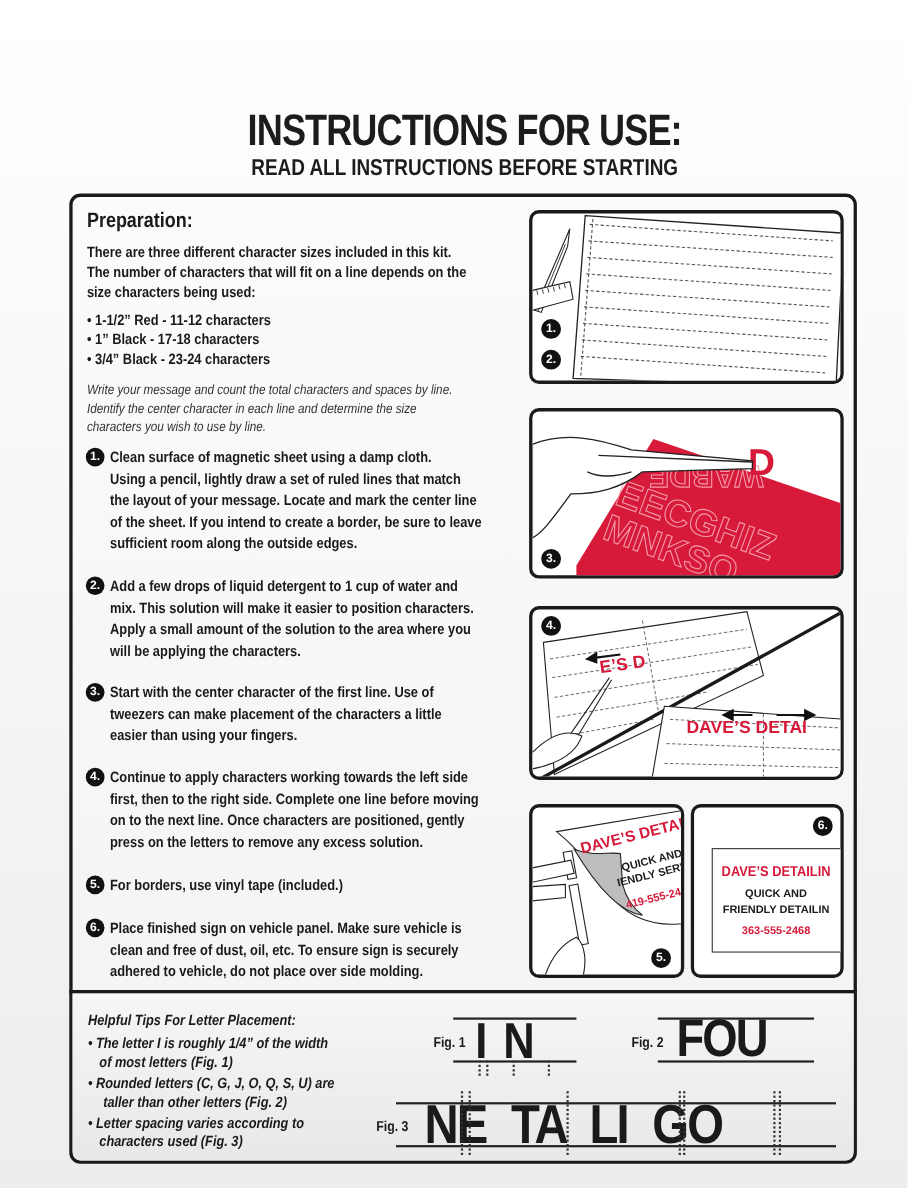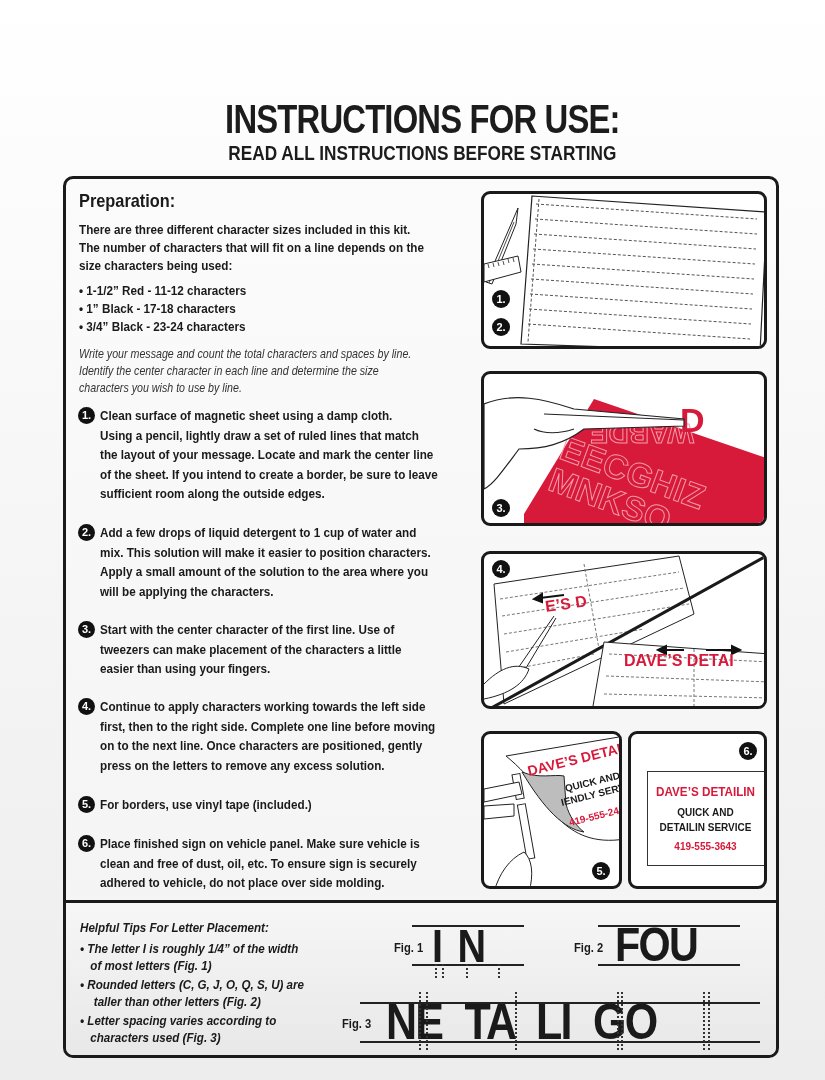--- a/index.html
+++ b/index.html
@@ -234,22 +234,22 @@
     </g>
   </svg>
   <div class="badge" style="left:108px; top:128px;">5.</div>
 </div>
 
 <div class="panel" style="left:628px; top:731px; width:139px; height:158px;">
   <div class="badge" style="left:108px; top:8px;">6.</div>
   <div style="position:absolute; left:16px; top:37px; width:130px; height:93px; border:1.5px solid #333; background:#fff; text-align:center;">
     <div style="position:absolute; left:8px; top:12px; font-size:13px; font-weight:bold; color:#d7193a; white-space:nowrap; transform:scaleX(0.9); transform-origin:0 0;">DAVE’S DETAILIN</div>
     <div style="position:absolute; left:0; width:115px; top:35px; font-size:10px; font-weight:bold;">QUICK AND</div>
-    <div style="position:absolute; left:0; width:115px; top:50px; font-size:10px; font-weight:bold; white-space:nowrap;">DETAILIN SERVICE</div>
-    <div style="position:absolute; left:0; width:115px; top:69px; font-size:10px; font-weight:bold; color:#d7193a;">419-555-3643</div>
+    <div style="position:absolute; left:0; width:115px; top:50px; font-size:10px; font-weight:bold; white-space:nowrap;">FRIENDLY DETAILIN</div>
+    <div style="position:absolute; left:0; width:115px; top:69px; font-size:10px; font-weight:bold; color:#d7193a;">363-555-2468</div>
   </div>
 </div>
 
 <div class="tips-h cond">Helpful Tips For Letter Placement:</div>
 <div class="tip cond" style="top:940px;">
   <div>• The letter I is roughly 1/4” of the width</div>
   <div style="padding-left:12px;">  of most letters (Fig. 1)</div>
 </div>
 <div class="tip cond" style="top:976px;">
   <div>•  Rounded letters (C, G, J, O, Q, S, U) are</div>

